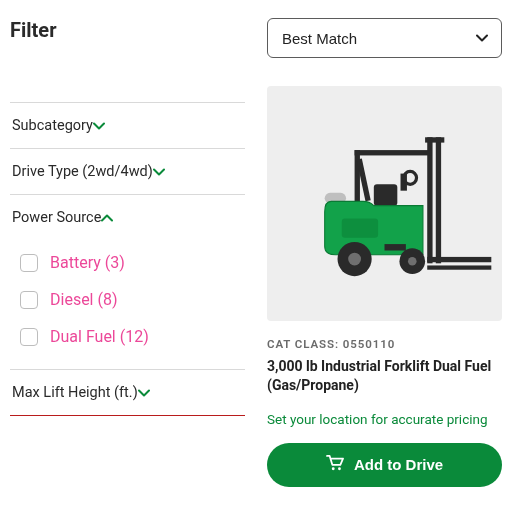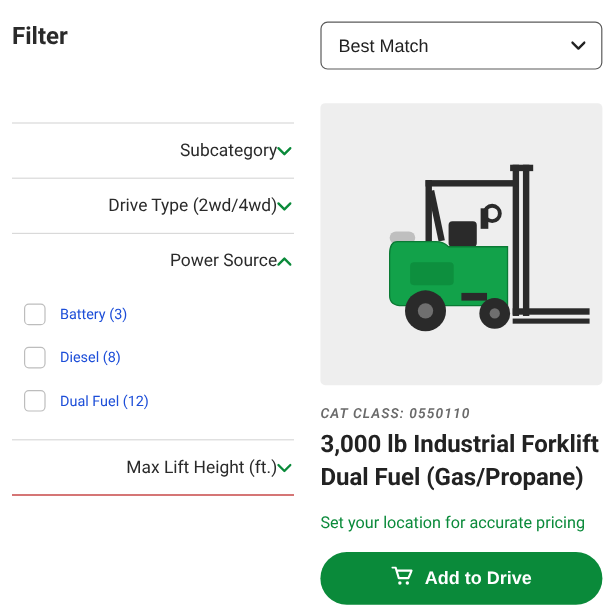--- a/index.html
+++ b/index.html
@@ -41,21 +41,21 @@
     right: 14px; top: 50%;
     transform: translateY(-50%);
     pointer-events: none;
   }
 
   .facet {
     border-top: 1px solid #d9d9d9;
   }
   .facet-header {
     display: flex;
-    justify-content: flex-end;
+    justify-content: flex-start;
     align-items: center;
     padding: 14px 2px;
     cursor: pointer;
   }
   .facet-label {
     font-size: 14.5px;
     color: #2a2a2a;
   }
   .facet-body { padding: 4px 0 14px 10px; }
   .facet-last { border-bottom: 1px solid #b91c1c; }
@@ -67,22 +67,22 @@
     padding: 9px 0;
     cursor: pointer;
   }
   .cbx {
     width: 18px; height: 18px;
     border: 1.5px solid #bdbdbd;
     border-radius: 4px;
     flex-shrink: 0;
   }
   .opt-label {
-    font-size: 12px;
-    color: #1d4ed8;
+    font-size: 16px;
+    color: #ec4899;
     text-align: center;
   }
 
   .chev svg { display: block; }
 
   .product-img {
     width: 100%;
     aspect-ratio: 1/1;
     background: #eeeeee;
     border-radius: 4px;
@@ -92,24 +92,23 @@
     margin-bottom: 16px;
     overflow: hidden;
   }
 
   .cat-class {
     font-size: 11.5px;
     letter-spacing: 0.08em;
     color: #6a6a6a;
     font-weight: 600;
     margin-bottom: 6px;
-    font-style: italic;
   }
   .prod-title {
-    font-size: 20px;
+    font-size: 14px;
     font-weight: 700;
     color: #222;
     line-height: 1.35;
     margin-bottom: 14px;
   }
   .loc-link {
     font-size: 13.5px;
     color: #0a8a3a;
     display: inline-block;
     margin-bottom: 16px;

